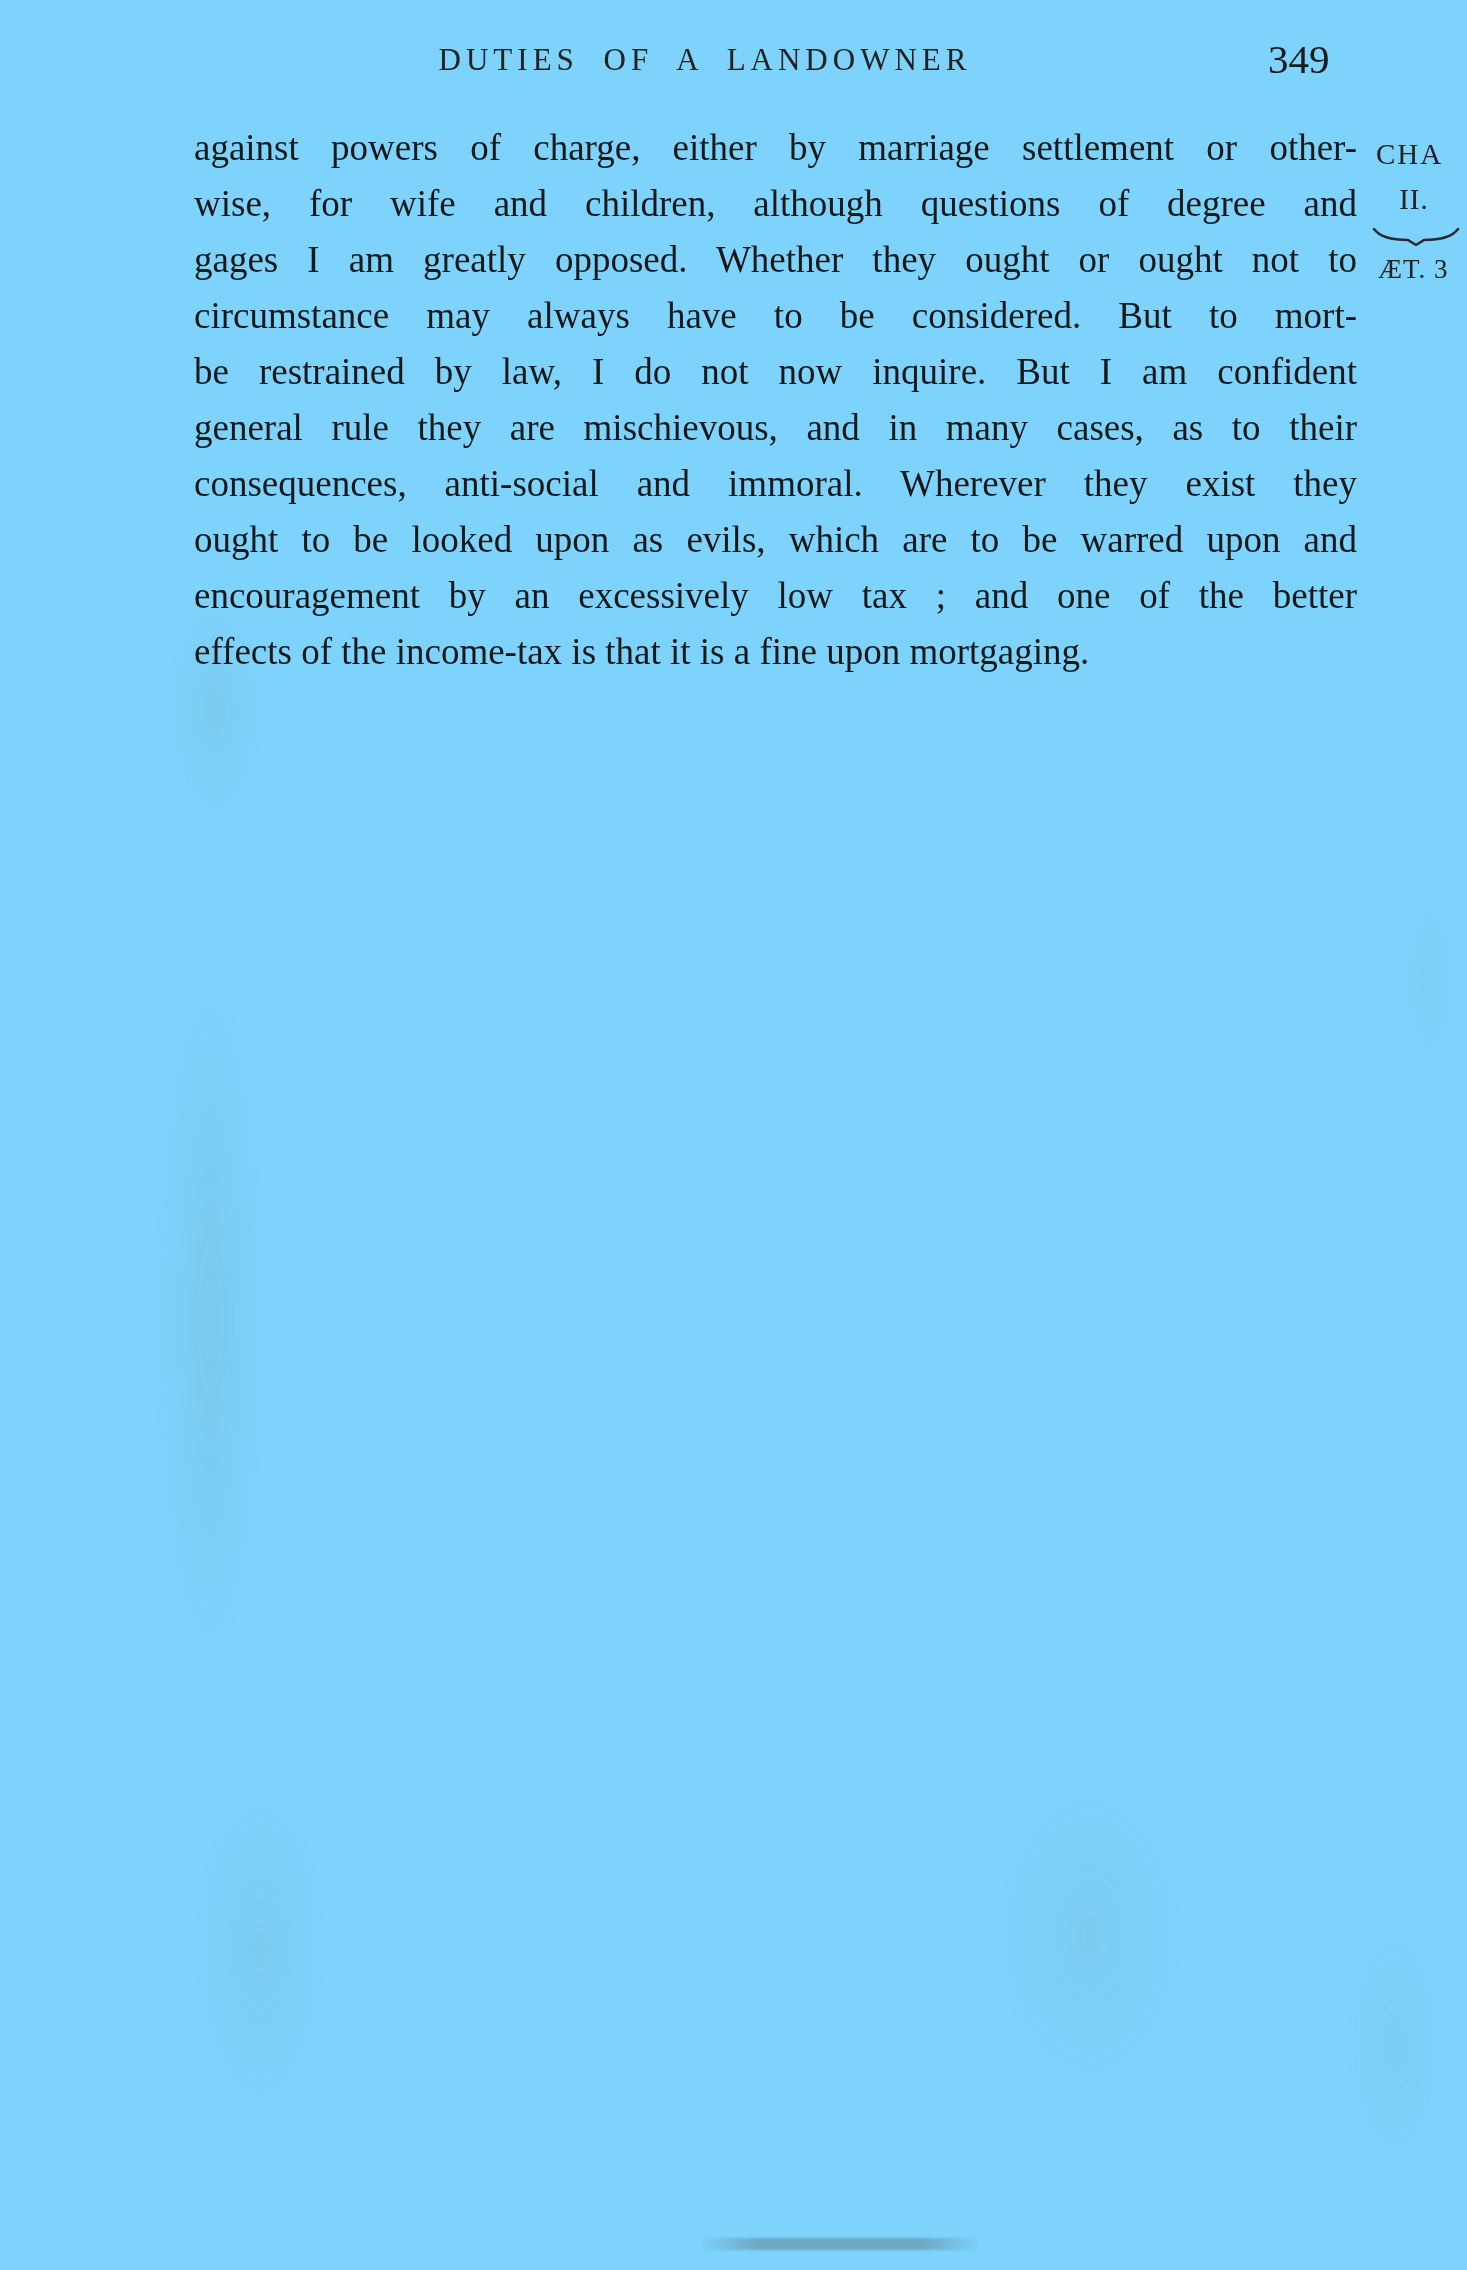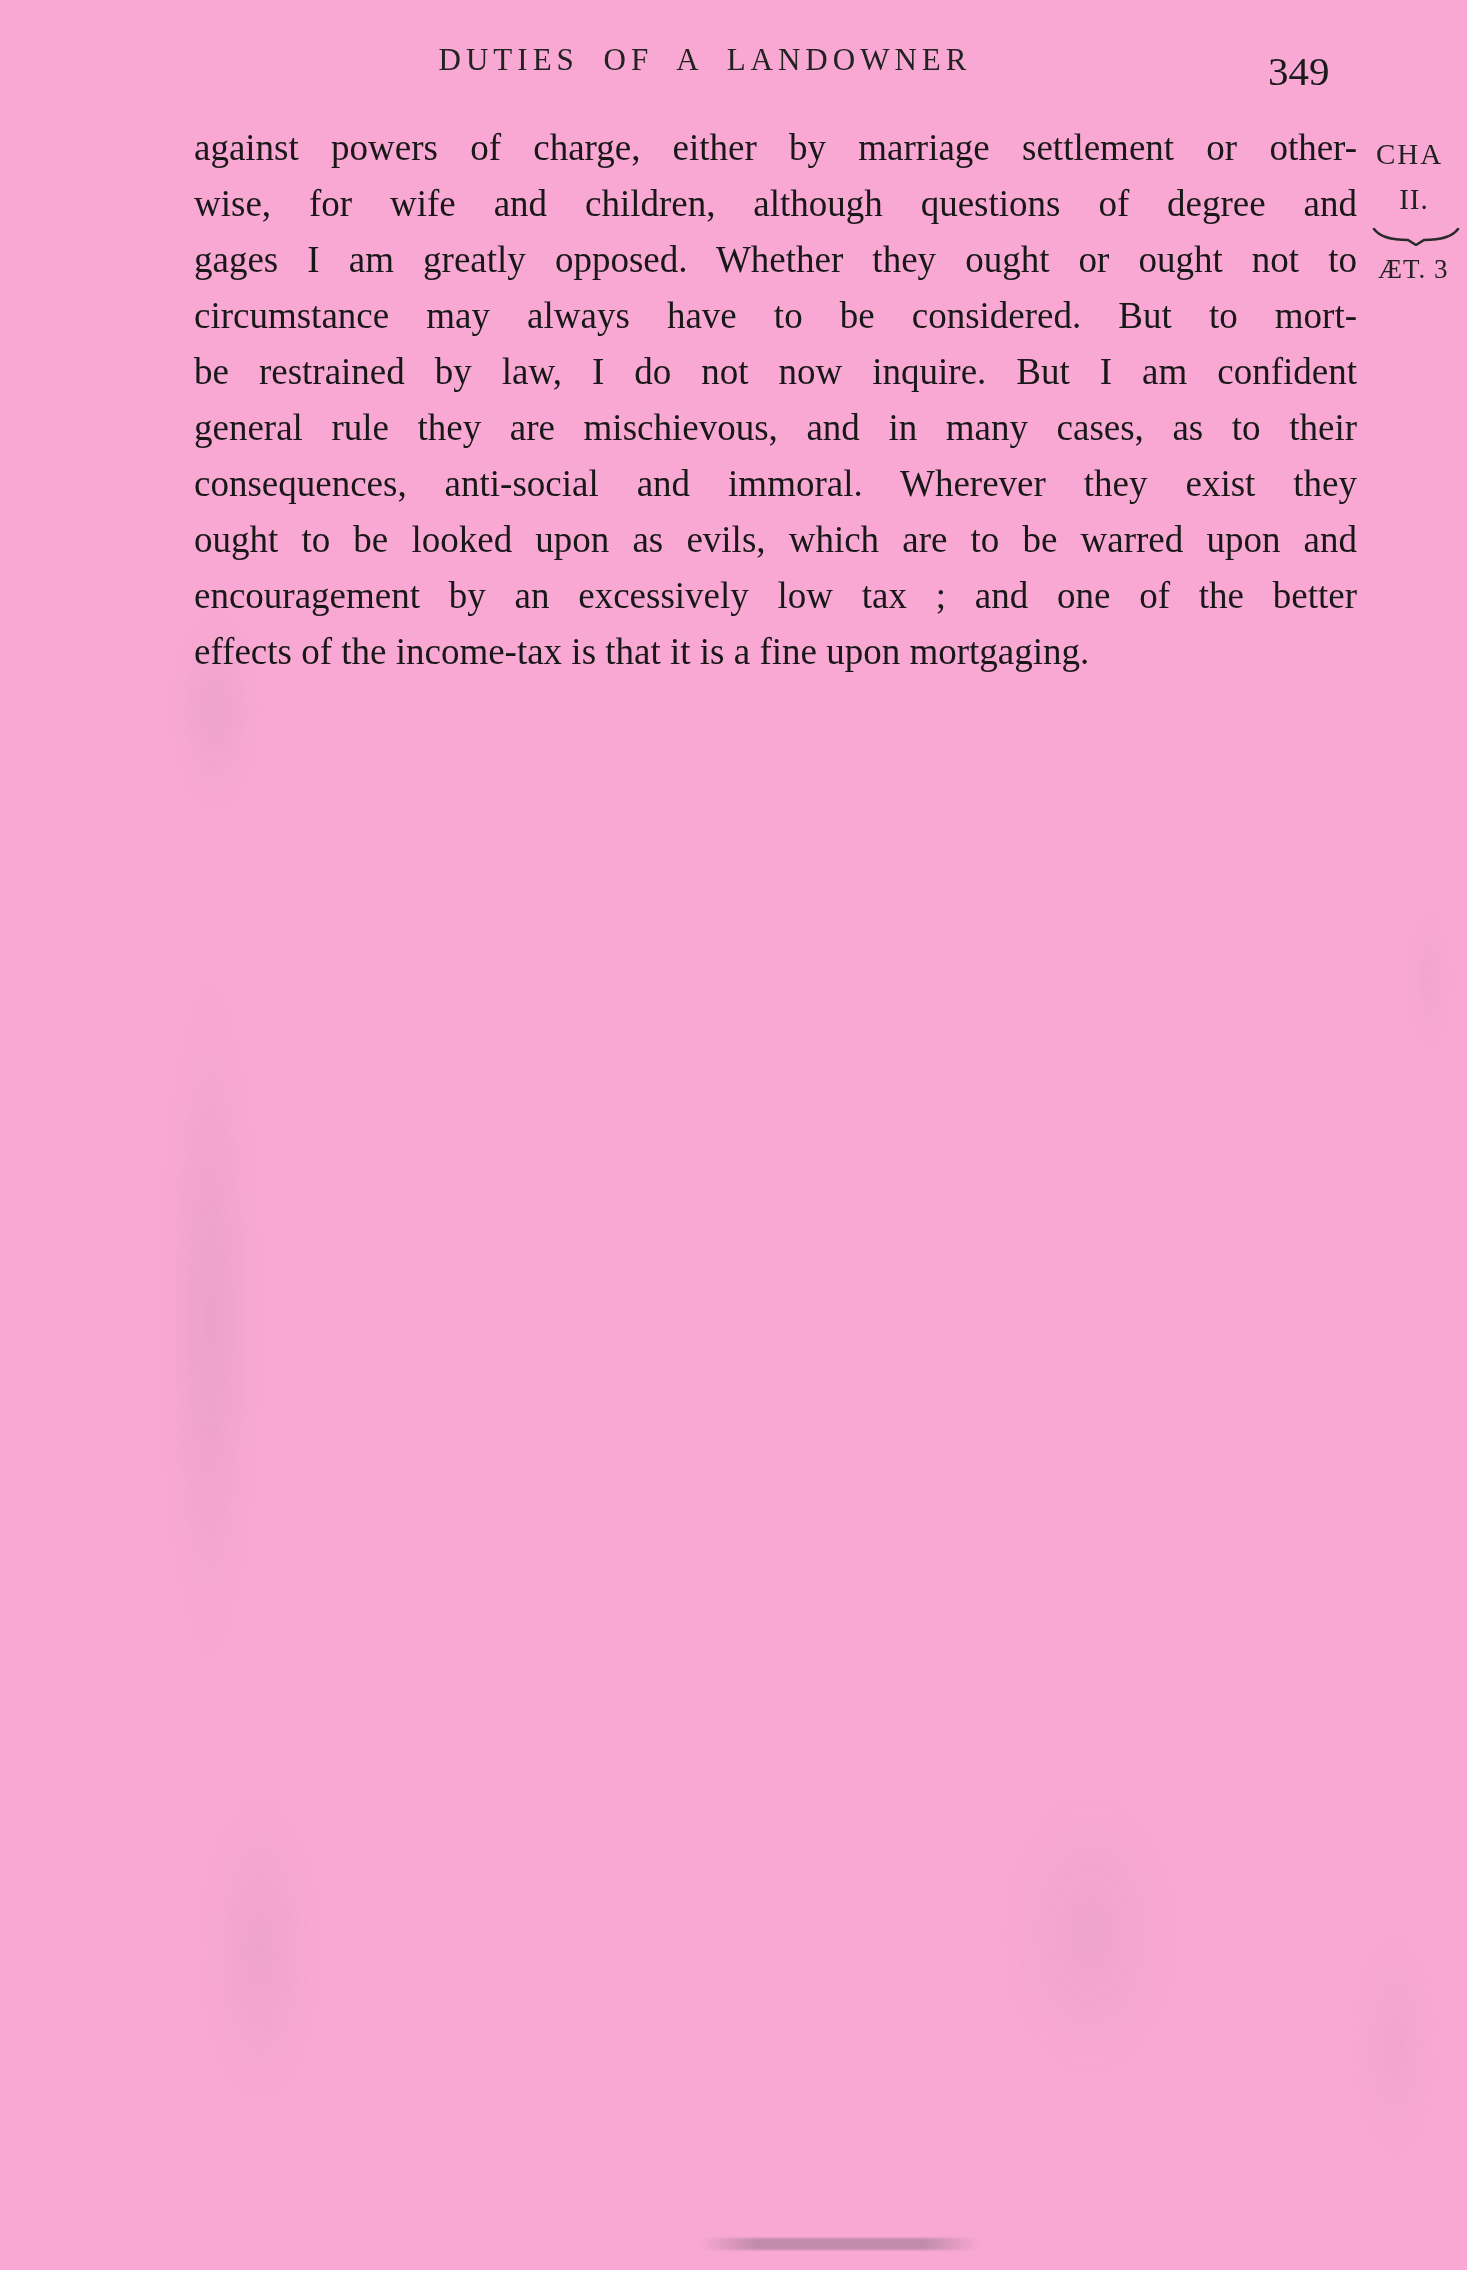--- a/index.html
+++ b/index.html
@@ -1,41 +1,41 @@
 <!DOCTYPE html>
 <html><head>
 <meta charset="utf-8">
 <style>
   * { margin: 0; padding: 0; box-sizing: border-box; }
   html, body { background: #ffffff; }
   .page {
     position: relative;
     width: 1467px;
     height: 2270px;
-    background: #f9a8d4;
+    background: #7dd3fc;
     overflow: hidden;
     font-family: "Liberation Serif", serif;
     color: #1c1c1c;
   }
 
   
   .running-title {
     position: absolute;
     top: 42px;
     left: 185px;
     width: 1040px;
     text-align: center;
     font-size: 31px;
     letter-spacing: 5px;
     word-spacing: 12px;
     color: #222;
   }
   .page-number {
     position: absolute;
-    top: 47px;
+    top: 35px;
     left: 1268px;
     font-size: 41px;
     color: #1a1a1a;
   }
 
   
   .body-text {
     position: absolute;
     top: 120px;
     left: 185px;

